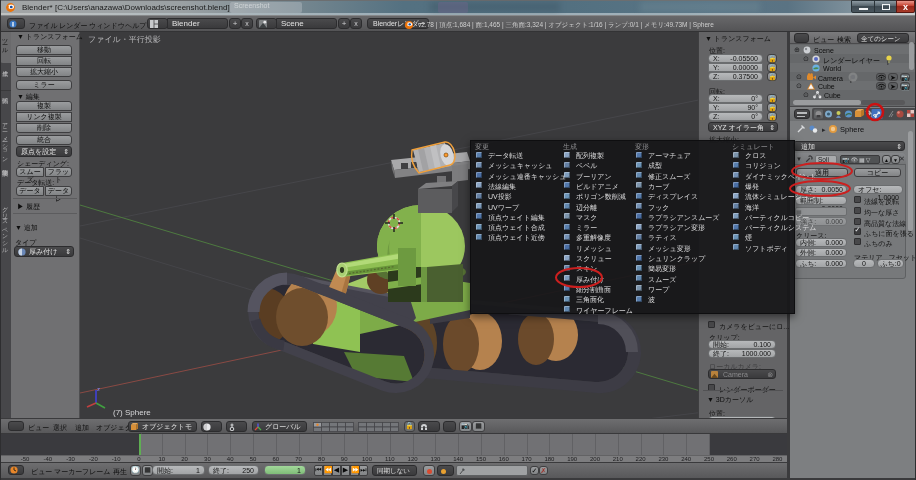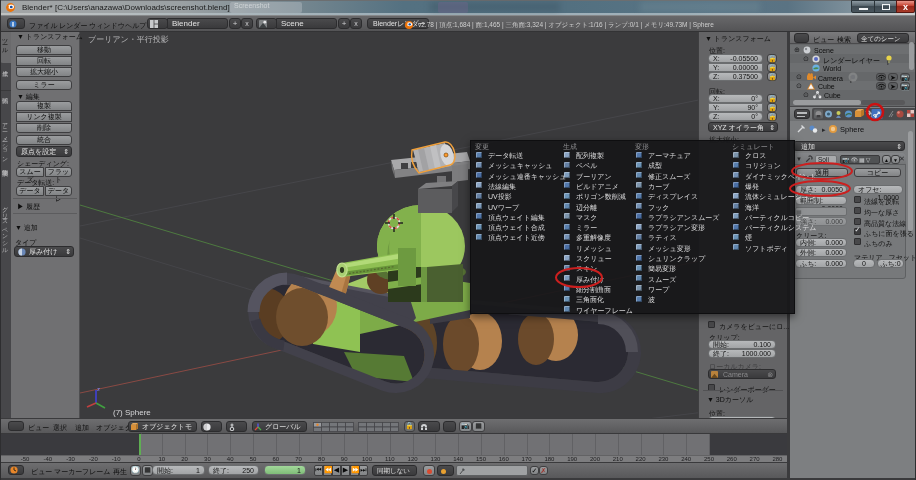--- a/index.html
+++ b/index.html
@@ -89,21 +89,21 @@
 
 <div class="abs" id="viewport" style="left:0;top:32px;width:787px;height:386px;background:#3b3b3d;overflow:hidden">
  <svg class="abs" style="left:0;top:0" width="787" height="386" viewBox="0 0 787 386">
 
   <line x1="80" y1="194" x2="787" y2="50" stroke="#46464a" stroke-width="1"></line>
   <line x1="80" y1="206" x2="380" y2="297" stroke="#454549" stroke-width="1"></line>
   <line x1="540" y1="400" x2="787" y2="370" stroke="#454549" stroke-width="1"></line>
   <line x1="80" y1="361" x2="700" y2="229" stroke="#8a4a44" stroke-width="1"></line>
   <line x1="80" y1="173" x2="787" y2="385" stroke="#4e7a40" stroke-width="1"></line>
  </svg>
- <div class="abs" style="left:88px;top:2px;font-size:8px;color:#b4b4b6">ブーリアン・平行投影</div>
+ <div class="abs" style="left:88px;top:2px;font-size:8px;color:#b4b4b6">ファイル・平行投影</div>
  <div class="abs" style="left:113px;top:376px;font-size:8px;color:#d8d8da">(7) Sphere</div>
 
  <svg class="abs" style="left:82px;top:355px" width="26" height="26" viewBox="0 0 26 26">
   <line x1="14" y1="16" x2="14" y2="3" stroke="#4040d8" stroke-width="1.6"></line>
   <line x1="14" y1="16" x2="23" y2="21" stroke="#40a040" stroke-width="1.6"></line>
   <line x1="14" y1="16" x2="5" y2="20" stroke="#c04040" stroke-width="1.6"></line>
   <text x="15" y="4" font-size="6" fill="#8888ff">z</text>
  </svg>
  <svg class="abs" style="left:0;top:0" width="787" height="386" viewBox="0 32 787 386">
   <defs>

